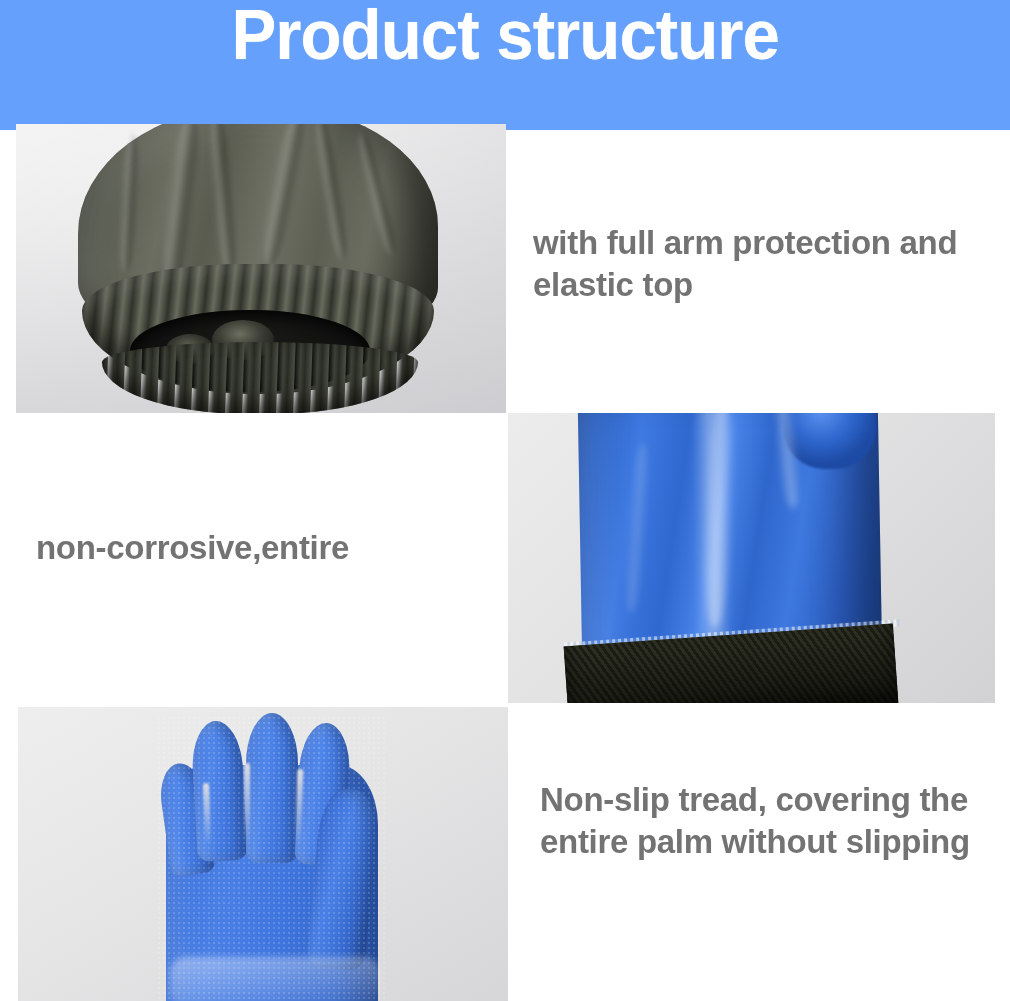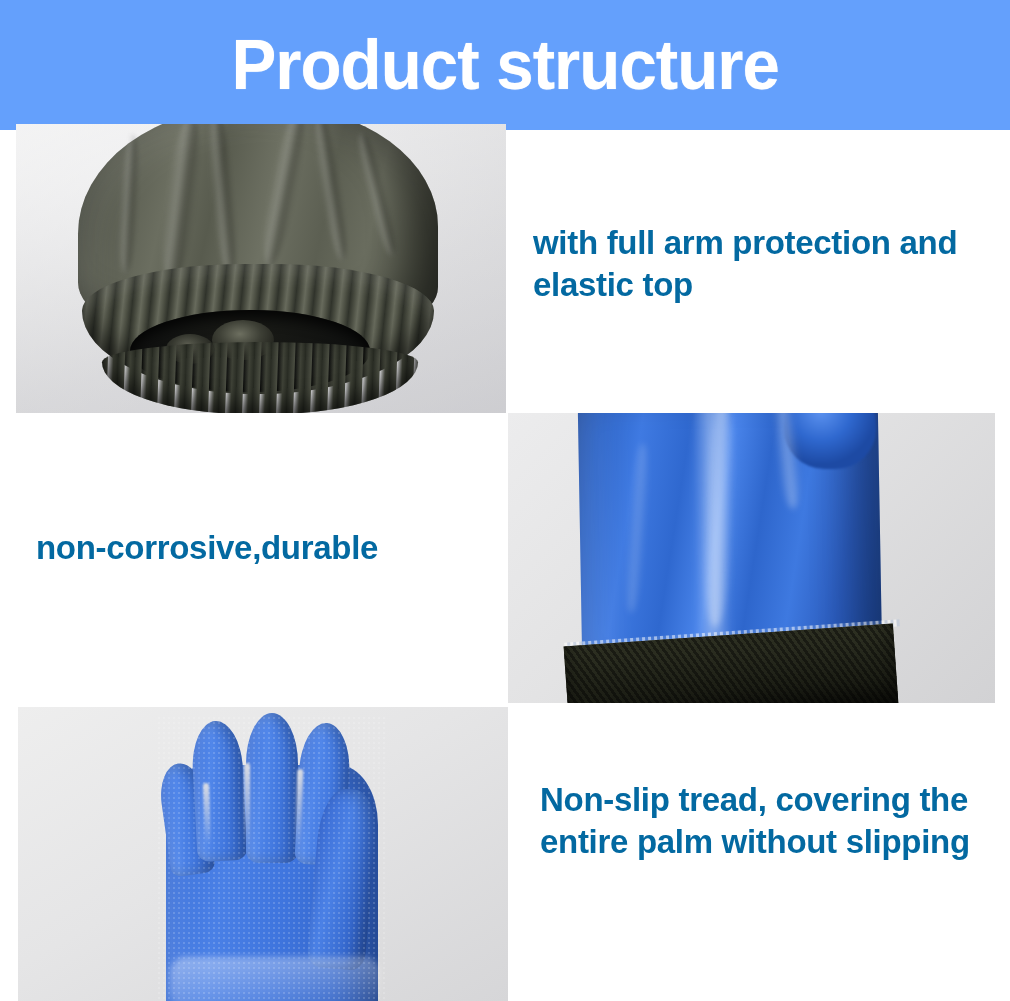--- a/index.html
+++ b/index.html
@@ -17,21 +17,20 @@
 
   
   #header-banner {
     position: absolute;
     left: 0;
     top: 0;
     width: 1010px;
     height: 130px;
     background: #64a0fc;
     display: flex;
-    align-items: center;
     justify-content: center;
   }
   #page-title {
     color: #ffffff;
     font-family: "Liberation Sans", sans-serif;
     font-weight: bold;
     font-size: 70px;
     line-height: 70px;
     letter-spacing: -1px;
     transform: scaleX(0.96);
@@ -302,21 +301,21 @@
     opacity: .18;
     background-image:
       radial-gradient(circle at 1px 1px, rgba(255,255,255,0.9) 1px, transparent 1px);
     background-size: 5px 5px;
     pointer-events: none;
   }
 
   
   .caption {
     position: absolute;
-    color: #0369a1;
+    color: #737373;
     font-family: "Liberation Sans", sans-serif;
     font-weight: bold;
     font-size: 33px;
     line-height: 42px;
     letter-spacing: -0.3px;
   }
   #caption-arm   { left: 533px; top: 222px;  width: 470px; }
   #caption-dur   { left: 36px;  top: 527px;  width: 470px; }
   #caption-grip  { left: 540px; top: 779px;  width: 480px; }
 </style>
@@ -338,21 +337,21 @@
   <div class="fold f6"></div>
   <div class="elastic"></div>
   <div class="opening"></div>
   <div class="inner-knuckle"></div>
   <div class="inner-knuckle k2"></div>
   <div class="lip"></div>
 </div>
 
 <div class="caption" id="caption-arm">with full arm protection and elastic top</div>
 
-<div class="caption" id="caption-dur">non-corrosive,durable</div>
+<div class="caption" id="caption-dur">non-corrosive,entire</div>
 
 <div class="photo" id="photo-blue-cuff">
   <div class="arm"></div>
   <div class="thumb-bump"></div>
   <div class="gloss g1"></div>
   <div class="gloss g2"></div>
   <div class="gloss g3"></div>
   <div class="seam"></div>
   <div class="blackcuff"></div>
 </div>

